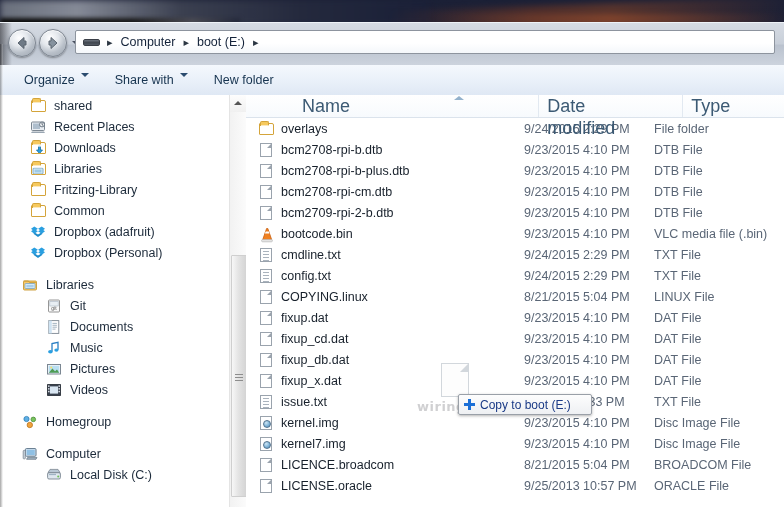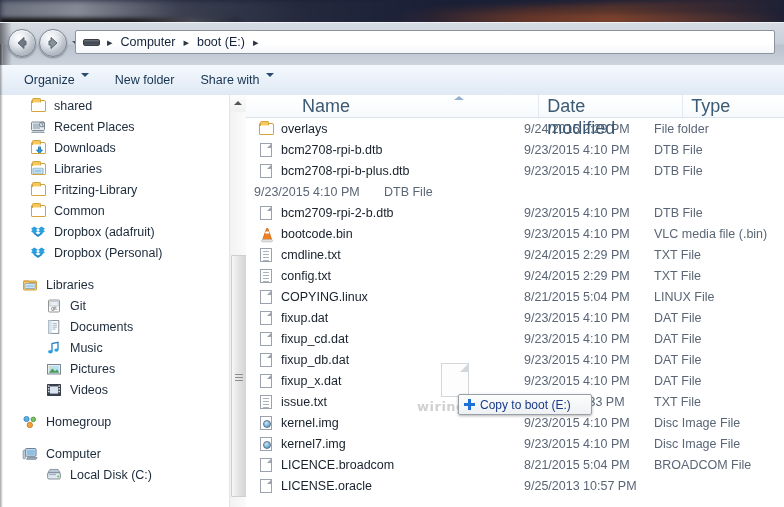--- a/index.html
+++ b/index.html
@@ -318,25 +318,25 @@
     <span class="crumb">boot (E:)</span>
     <span class="crumb-sep">▸</span>
   </div>
 
   <div class="toolbar">
     <div class="tbitem">
       <span>Organize</span>
       <span class="tbcaret"></span>
     </div>
     <div class="tbitem">
-      <span>New folder</span>
+      <span>Share with</span>
+      <span class="tbcaret"></span>
     </div>
     <div class="tbitem">
-      <span>Share with</span>
-      <span class="tbcaret"></span>
+      <span>New folder</span>
     </div>
   </div>
 
   <div class="content">
 
     <div class="sidebar">
       <div class="sb-list" id="sbList">
           <div class="sb-row">
             <span class="sb-ico">
               <span class="ic-folder"></span>
@@ -537,20 +537,26 @@
             <div class="nm">
               <span class="f-ico">
                 <span class="ic-page"></span>
               </span>
               <span>bcm2708-rpi-b-plus.dtb</span>
             </div>
             <div class="dt">9/23/2015 4:10 PM</div>
             <div class="tp">DTB File</div>
           </div>
           <div class="row">
+            <div class="nm">
+              <span class="f-ico">
+                <span class="ic-page"></span>
+              </span>
+              <span>bcm2708-rpi-cm.dtb</span>
+            </div>
             <div class="dt">9/23/2015 4:10 PM</div>
             <div class="tp">DTB File</div>
           </div>
           <div class="row">
             <div class="nm">
               <span class="f-ico">
                 <span class="ic-page"></span>
               </span>
               <span>bcm2709-rpi-2-b.dtb</span>
             </div>
@@ -697,20 +703,21 @@
             <div class="tp">BROADCOM File</div>
           </div>
           <div class="row">
             <div class="nm">
               <span class="f-ico">
                 <span class="ic-page"></span>
               </span>
               <span>LICENSE.oracle</span>
             </div>
             <div class="dt">9/25/2013 10:57 PM</div>
+            <div class="tp">ORACLE File</div>
           </div>
         </div>
     </div>
 
   </div>
 
   <div class="winborder"></div>
 </div>
 
 <div class="ghost"></div>

